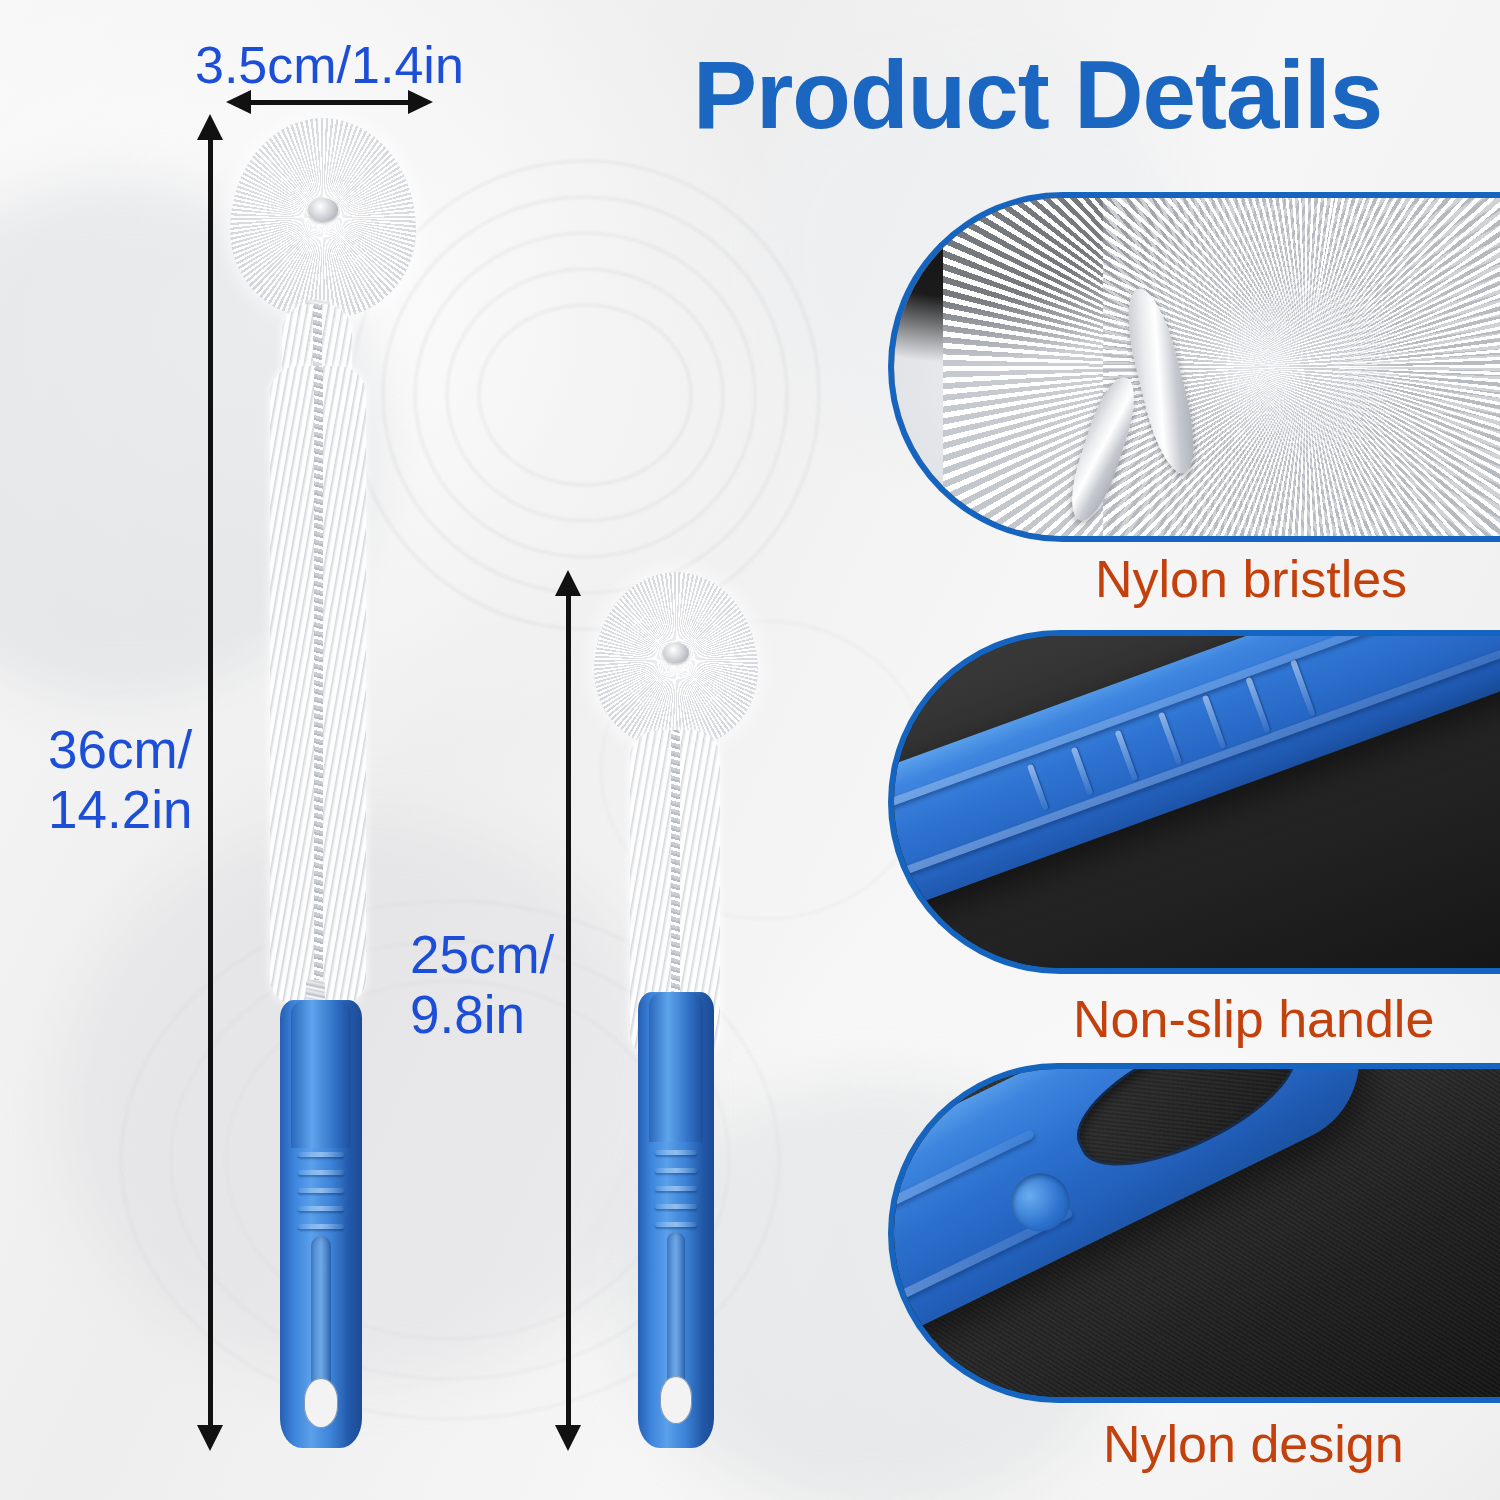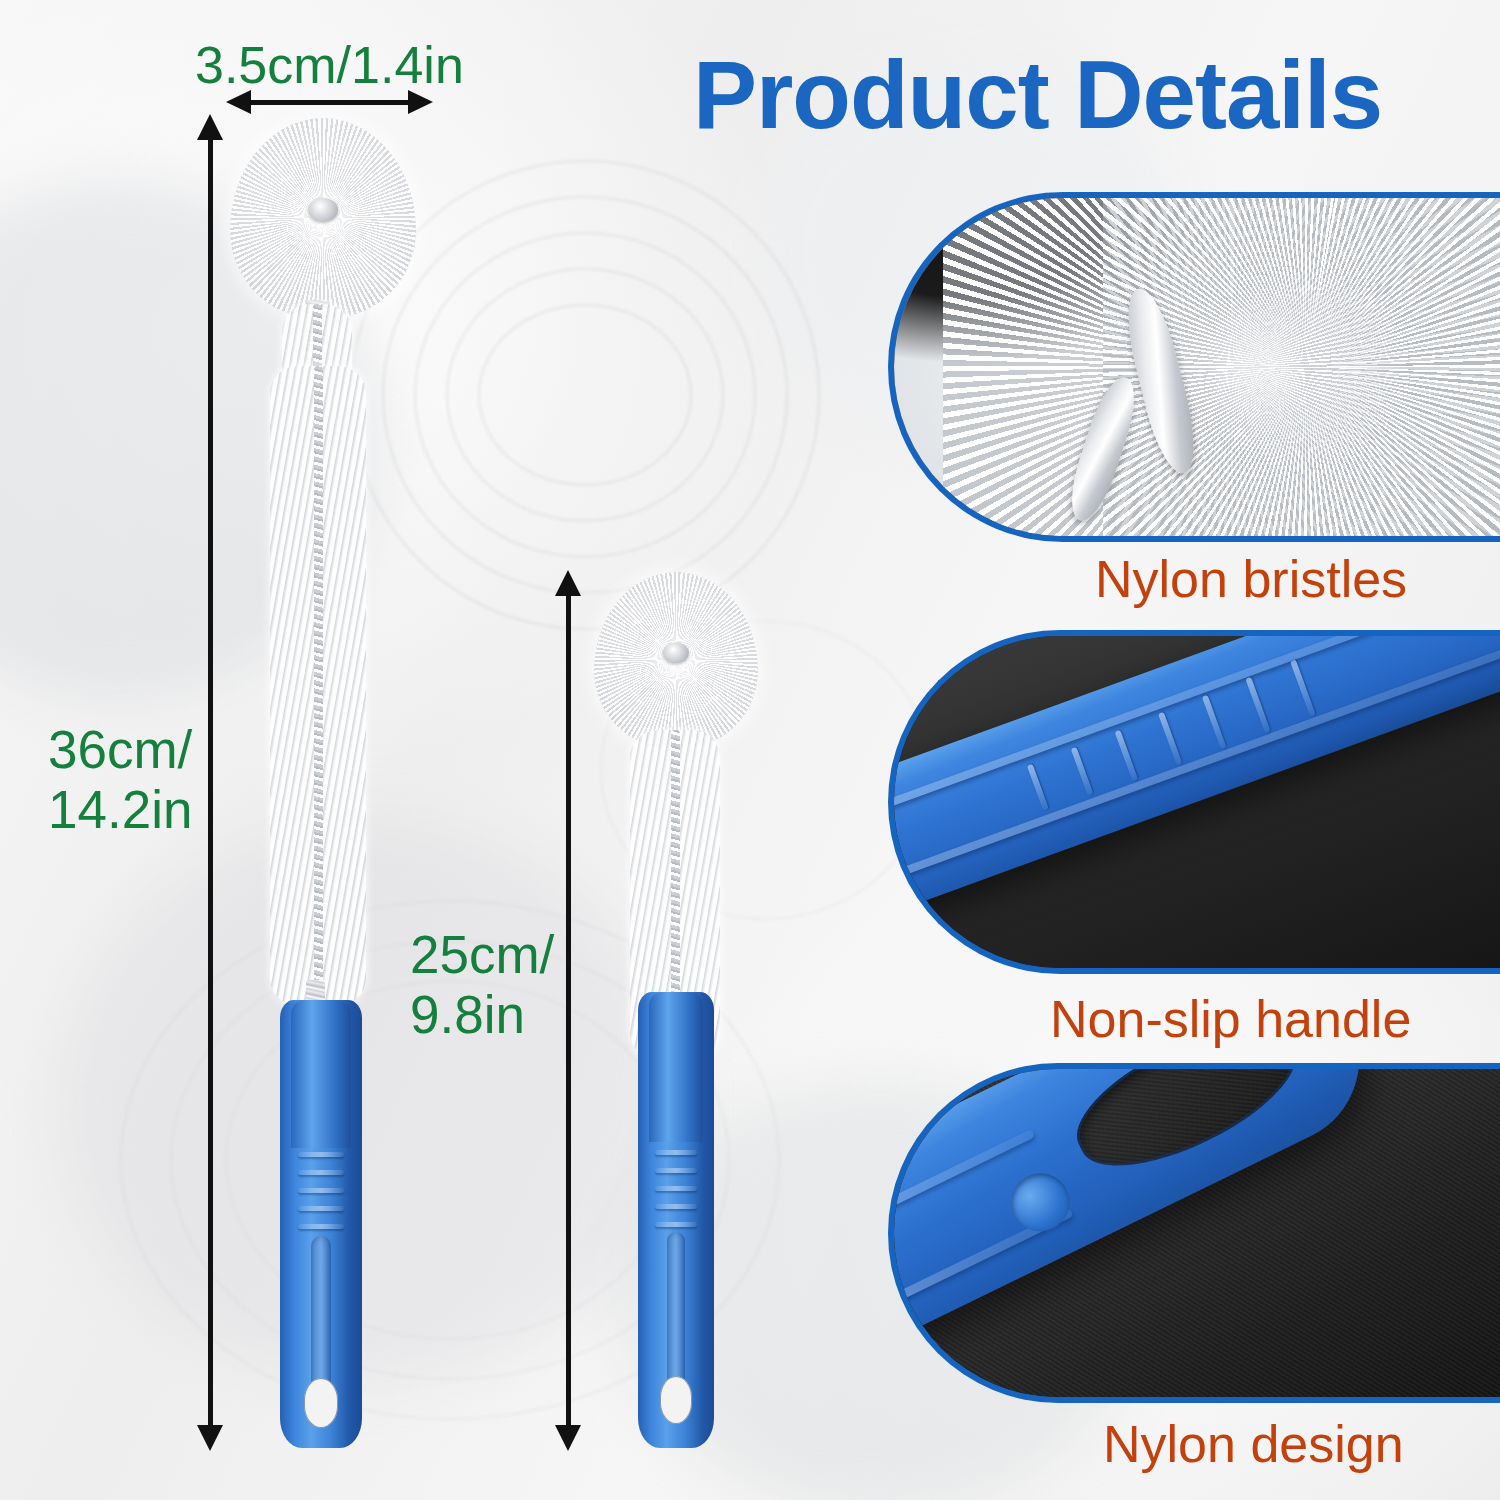--- a/index.html
+++ b/index.html
@@ -42,21 +42,21 @@
     letter-spacing:-1px;
     color:#1a66c0;
     line-height:105px;
     text-align:center;
     white-space:nowrap;
   }
 
   
   .dimtext {
     position:absolute; z-index:35;
-    color:#15803d;
+    color:#1d4ed8;
     font-size:53px;
     line-height:60px;
     font-weight:400;
     white-space:pre-line;
   }
   #dim-width-label { left:195px; top:34px; font-size:52px; line-height:62px; }
   #dim-long-label  { left:48px;  top:720px; }
   #dim-short-label { left:410px; top:925px; }
 
   
@@ -405,21 +405,21 @@
       <div class="ridge" style="left:30%; top:33%; height:36%;"></div>
       <div class="ridge" style="left:36%; top:32%; height:38%;"></div>
       <div class="ridge" style="left:42%; top:31%; height:39%;"></div>
       <div class="ridge" style="left:48%; top:30%; height:40%;"></div>
       <div class="ridge" style="left:54%; top:29%; height:41%;"></div>
       <div class="ridge" style="left:60%; top:28%; height:42%;"></div>
       <div class="stud"></div>
     </div>
   </div>
 </div>
-<div class="caption" style="left:1050px;top:990px;">Non-slip handle</div>
+<div class="caption" style="left:1073px;top:990px;">Non-slip handle</div>
 
 <div class="panel" style="left:888px;top:1063px;width:620px;height:340px;">
   <div class="photo p3-bg">
     <div class="p3-handle">
       <div class="rib" style="top:30%;"></div>
       <div class="rib" style="top:78%;"></div>
       <div class="stud"></div>
       <div class="hole"></div>
     </div>
   </div>

